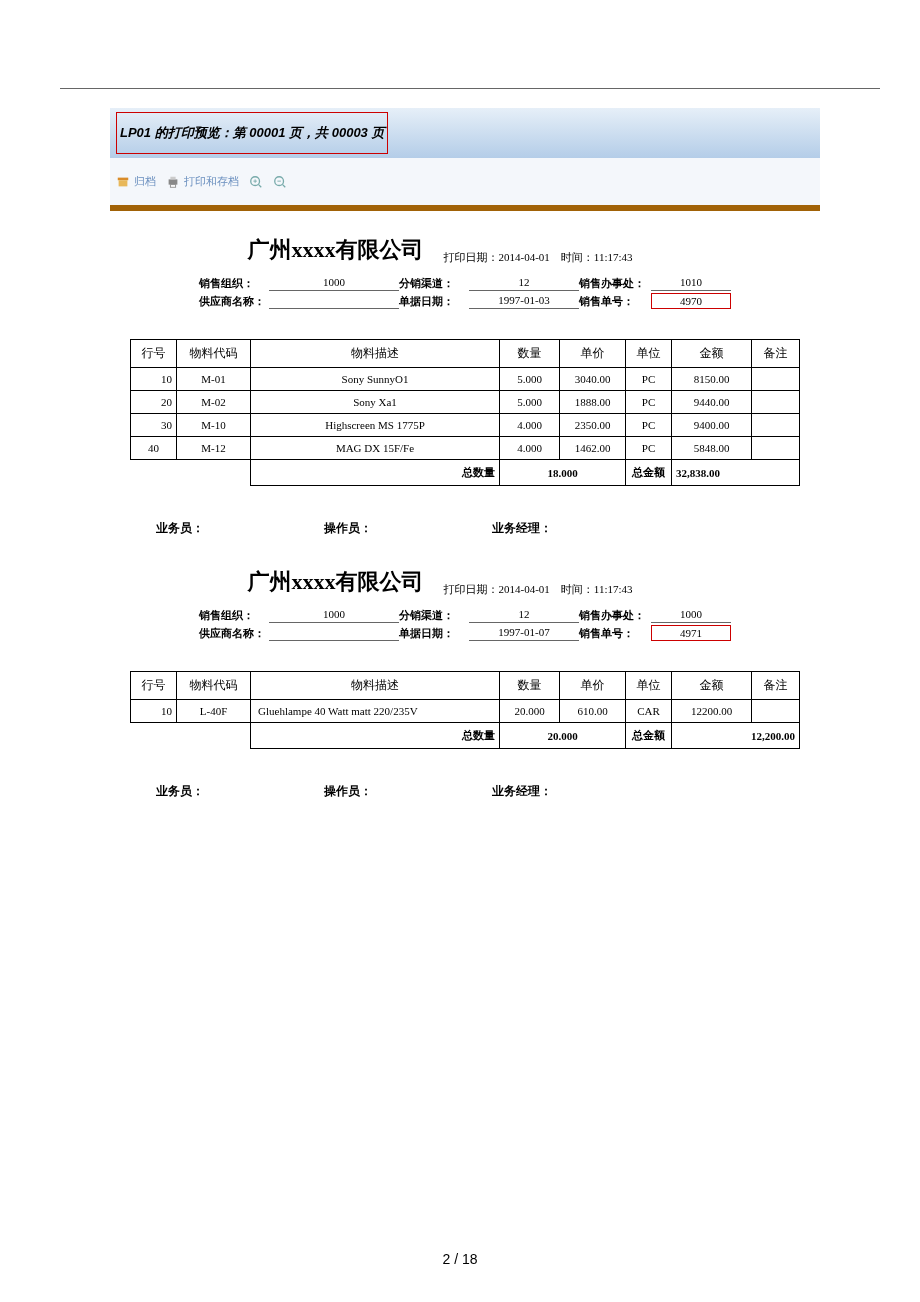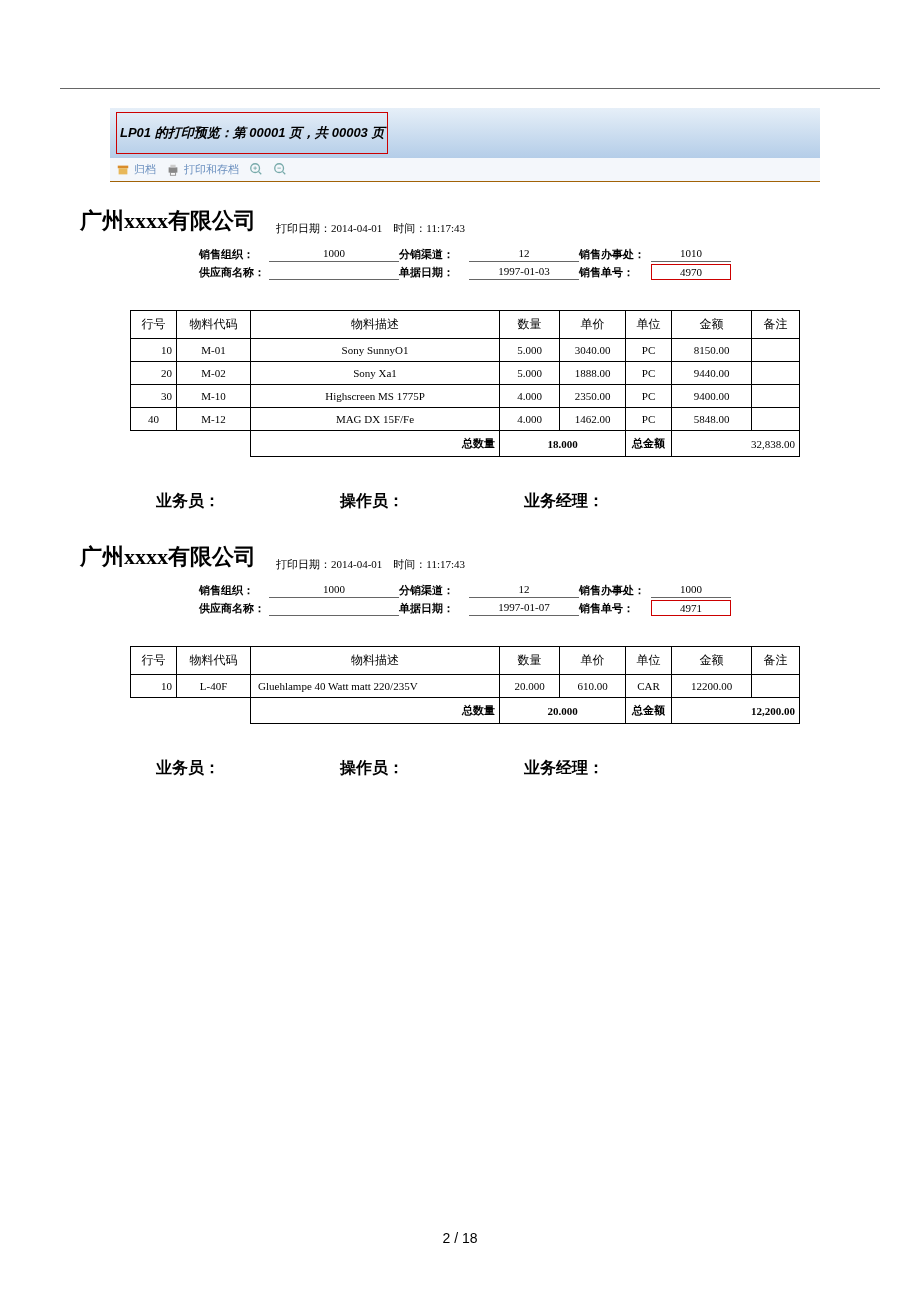--- a/index.html
+++ b/index.html
@@ -1,39 +1,39 @@
 <!DOCTYPE html>
 <html><head>
 <meta charset="utf-8">
 <style>
   *{box-sizing:border-box;margin:0;padding:0}
   body{font-family:SimSun,"宋体",serif;background:#fff;width:920px;height:1302px;position:relative;color:#000}
   .hr-top{position:absolute;left:60px;right:40px;top:88px;border-top:1px solid #666}
   .app-window{position:absolute;left:110px;right:100px;top:108px}
   .titlebar{background:linear-gradient(#e6eff8,#b4cde8);padding:4px 6px;font-size:13px;font-weight:bold;font-style:italic;font-family:Arial,sans-serif}
   .titlebar .hl{border:1px solid #cc0000;padding:11px 3px;display:inline-block}
-  .toolbar{background:#f4f7fb;padding:4px 6px;font-size:11px;color:#6a8fbf;display:flex;align-items:flex-start;gap:10px;border-bottom:1px solid #a16207}
+  .toolbar{background:#f4f7fb;padding:16px 6px;font-size:11px;color:#6a8fbf;display:flex;align-items:center;gap:10px;border-bottom:6px solid #a16207}
   .toolbar .tool{display:inline-flex;align-items:center;gap:4px;cursor:pointer}
   .toolbar svg{width:14px;height:14px}
   .doc{padding:16px 20px 0 20px;font-size:12px}
   .block{margin-top:8px;margin-bottom:30px}
   .coname{font-size:22px;font-weight:bold;text-align:center;margin-left:-50px}
-  .headrow{display:flex;align-items:flex-end;gap:20px}
+  .headrow{display:flex;align-items:flex-end;justify-content:center;gap:20px}
   .meta{font-size:11px}
   .fields{margin-top:10px;display:grid;grid-template-columns:70px 130px 70px 110px 72px 80px;row-gap:2px;font-size:11px;align-items:center;justify-content:center}
   .fields .lbl{font-weight:bold;text-align:left}
   .fields .val{text-align:center;border-bottom:1px solid #666;height:16px;line-height:14px}
   .fields .red{border:1px solid #cc0000}
   table.items{width:100%;border-collapse:collapse;margin-top:30px;font-size:11px}
   table.items th,table.items td{border:1px solid #000;padding:5px 4px;text-align:center}
   table.items th{font-weight:normal;font-size:12px}
   .totalrow td{border:1px solid #000}
   .totalrow .nobord{border:0}
-  .sigs{margin-top:34px;display:flex;gap:120px;padding-left:26px;font-size:16px;font-weight:bold}
-  .pager{position:absolute;left:0;right:0;bottom:56px;text-align:center;font-size:14px;font-family:Arial,sans-serif;color:#000}
+  .sigs{margin-top:34px;display:flex;gap:120px;padding-left:26px;font-size:12px;font-weight:bold}
+  .pager{position:absolute;left:0;right:0;bottom:35px;text-align:center;font-size:14px;font-family:Arial,sans-serif;color:#000}
 </style>
 </head>
 <body>
 
 <div class="hr-top"></div>
 
 <div class="app-window">
 
   <div class="titlebar">
     <span class="hl">
@@ -153,21 +153,21 @@
               <td>1462.00</td>
               <td>PC</td>
               <td>5848.00</td>
               <td></td>
             </tr>
           <tr class="totalrow">
             <td class="nobord" colspan="2"></td>
             <td style="text-align:right;font-weight:bold">总数量</td>
             <td colspan="2" style="font-weight:bold">18.000</td>
             <td style="font-weight:bold">总金额</td>
-            <td colspan="2" style="text-align:right;font-weight:normal">32,838.00</td>
+            <td colspan="2" style="text-align:left;font-weight:bold">32,838.00</td>
           </tr>
         </tbody>
       </table>
 
       <div class="sigs">
         <span>业务员：</span>
         <span>操作员：</span>
         <span>业务经理：</span>
       </div>
     </div>

